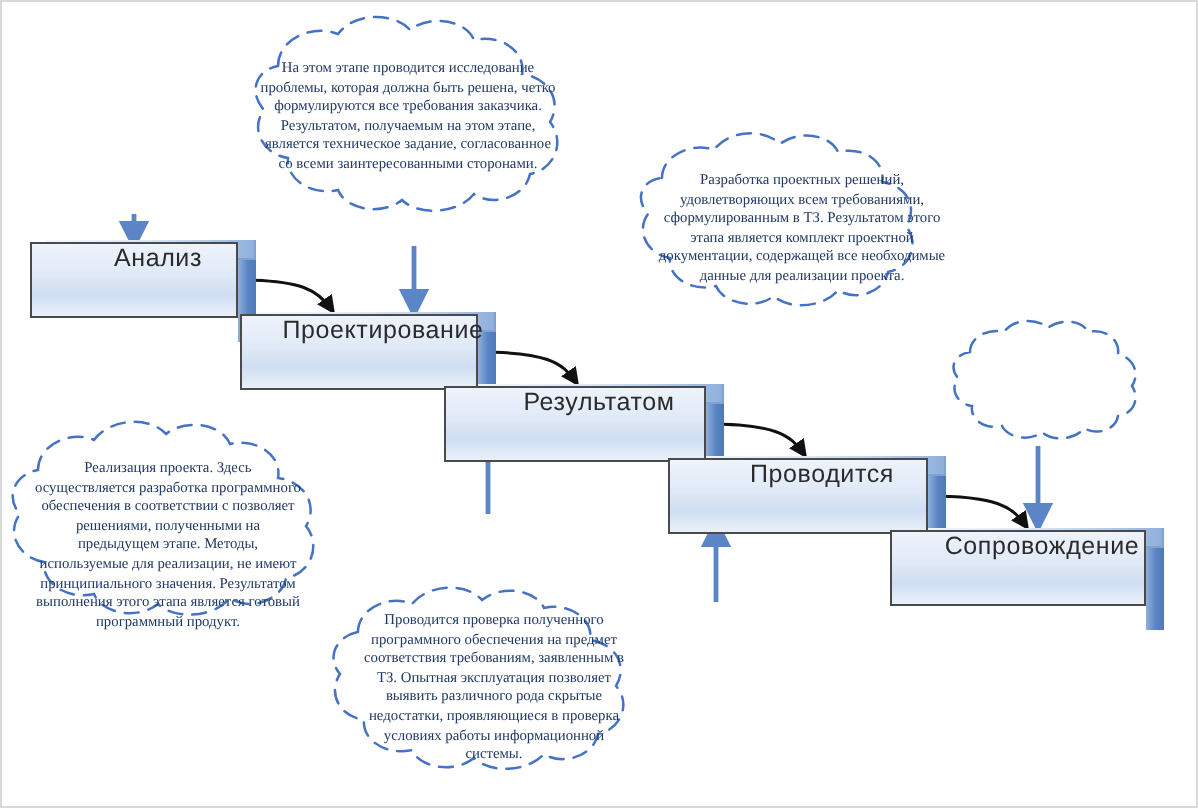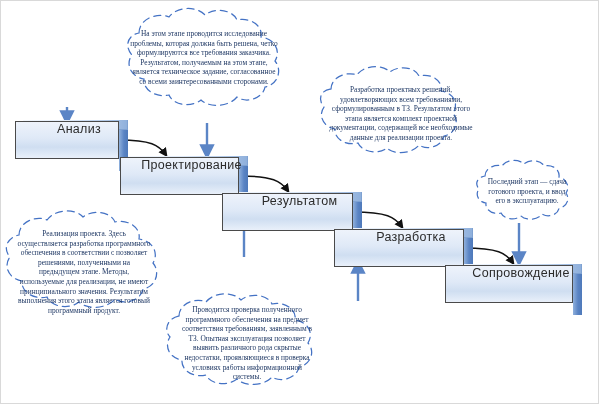--- a/index.html
+++ b/index.html
@@ -152,35 +152,34 @@
     <div class="tread"></div>
     <div class="body">
       <span class="label">Результатом</span>
     </div>
   </div>
 
   <div class="stagebox" style="left:333px;top:228px;width:130px;">
     <div class="riser"></div>
     <div class="tread"></div>
     <div class="body">
-      <span class="label">Разработка</span>
+      <span class="label">Проводится</span>
     </div>
   </div>
 
   <div class="stagebox" style="left:444px;top:264px;width:128px;">
     <div class="riser"></div>
     <div class="tread"></div>
     <div class="body">
       <span class="label">Сопровождение</span>
     </div>
   </div>
 
   <div class="cloud-text" style="left:128px;top:28px;width:150px;">На этом этапе проводится исследование проблемы, которая должна быть решена, четко формулируются все требования заказчика. Результатом, получаемым на этом этапе, является техническое задание, согласованное со всеми заинтересованными сторонами.</div>
 
   <div class="cloud-text" style="left:326px;top:84px;width:148px;">Разработка проектных решений, удовлетворяющих всем требованиями, сформулированным в ТЗ. Результатом этого этапа является комплект проектной документации, содержащей все необходимые данные для реализации проекта.</div>
 
-  <div class="cloud-text" style="left:483px;top:176px;width:86px;">Последний этап — сдача готового проекта, и ввод его в эксплуатацию.</div>
 
   <div class="cloud-text" style="left:16px;top:228px;width:134px;">Реализация проекта. Здесь осуществляется разработка программного обеспечения в соответствии с позволяет решениями, полученными на предыдущем этапе. Методы, используемые для реализации, не имеют принципиального значения. Результатом выполнения этого этапа является готовый программный продукт.</div>
 
   <div class="cloud-text" style="left:180px;top:304px;width:132px;">Проводится проверка полученного программного обеспечения на предмет соответствия требованиям, заявленным в ТЗ. Опытная эксплуатация позволяет выявить различного рода скрытые недостатки, проявляющиеся в проверка условиях работы информационной системы.</div>
 
 </div>
 
 </body></html>

